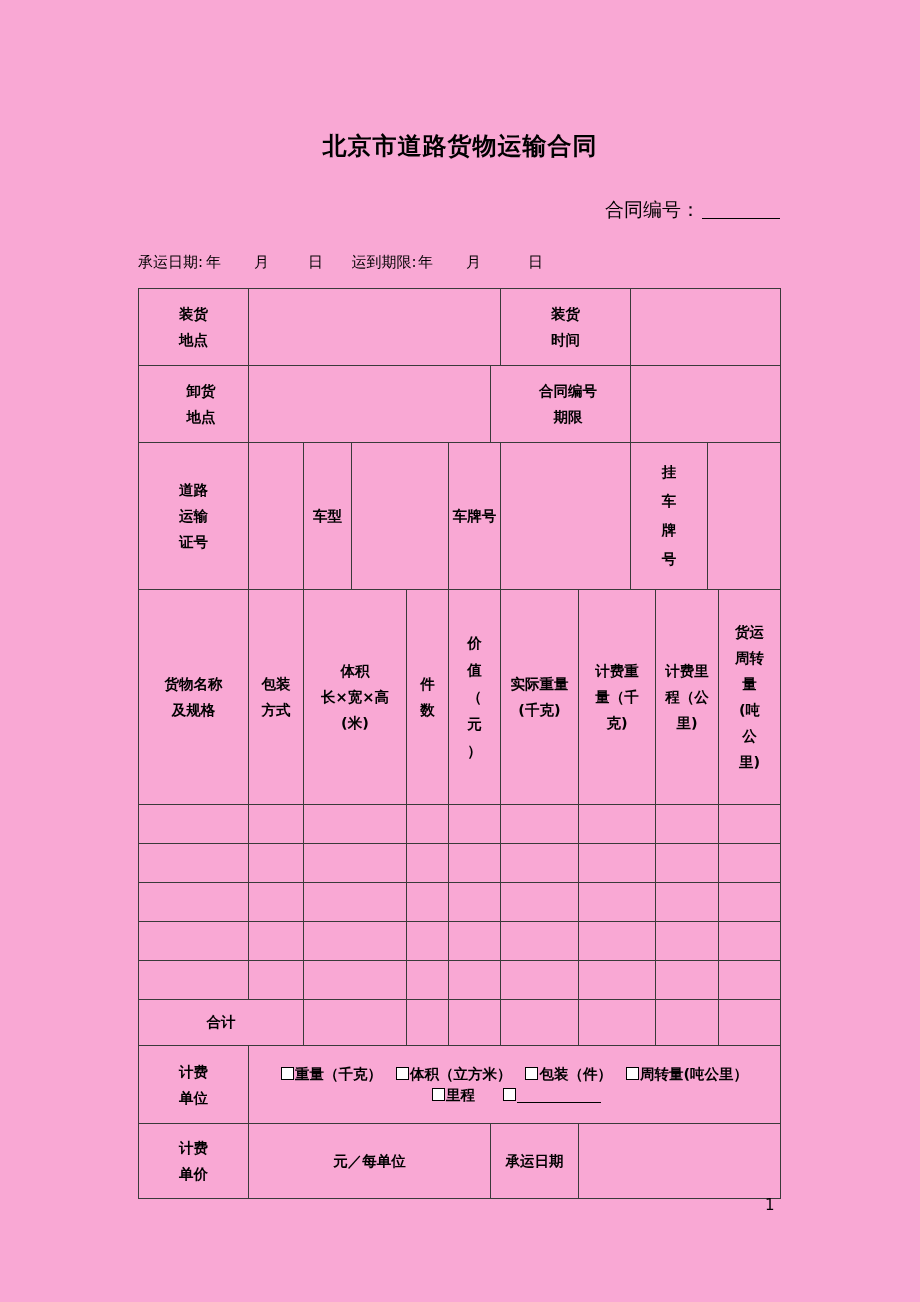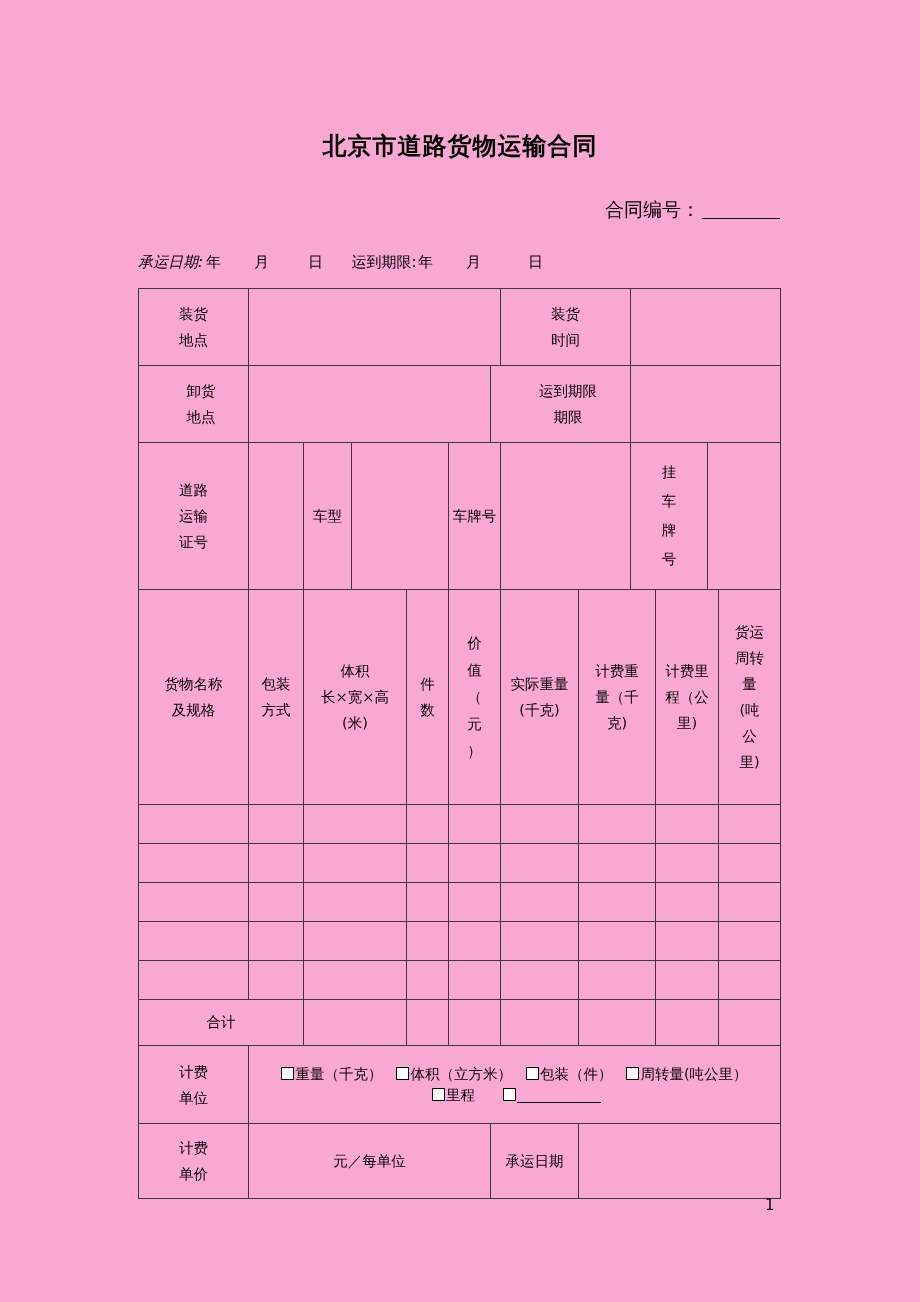--- a/index.html
+++ b/index.html
@@ -47,36 +47,37 @@
     margin-left: 2px;
   }
   .date-line {
     position: absolute;
     left: 138px;
     top: 253px;
     width: 644px;
     font-size: 15px;
     white-space: nowrap;
   }
-  .date-line .lbl { display: inline-block; font-style: italic; }
+  .date-line .lbl { display: inline-block; }
   .date-line .g1 { display: inline-block; width: 68px; }
   .date-line .g2 { display: inline-block; width: 48px; }
   .date-line .g3 { display: inline-block; width: 54px; }
   .date-line .g4 { display: inline-block; width: 42px; }
   .date-line .g5 { display: inline-block; width: 68px; text-align: center; }
   .date-line .g6 { display: inline-block; width: 62px; }
 
   
   .form-table {
     position: absolute;
     left: 138px;
     top: 288px;
     width: 642px;
     border-collapse: collapse;
     table-layout: fixed;
+    font-weight: bold;
   }
   .form-table td {
     border: 1px solid #3a3a3a;
     font-size: 14.5px;
     line-height: 21px;
     text-align: center;
     vertical-align: middle;
     padding: 2px 1px;
     word-break: break-all;
   }
@@ -175,21 +176,21 @@
       <td class="tall1" colspan="4"></td>
     </tr>
 
     <tr>
       <td class="tall2">
         <span class="stacked">卸货</span>
         <span class="stacked">地点</span>
       </td>
       <td class="tall2" colspan="5"></td>
       <td class="tall2" colspan="4">
-        <span class="stacked">运到期限</span>
+        <span class="stacked">合同编号</span>
         <span class="stacked">期限</span>
       </td>
       <td class="tall2" colspan="4"></td>
     </tr>
 
     <tr>
       <td class="tall3">
         <span class="stacked">道路</span>
         <span class="stacked">运输</span>
         <span class="stacked">证号</span>

